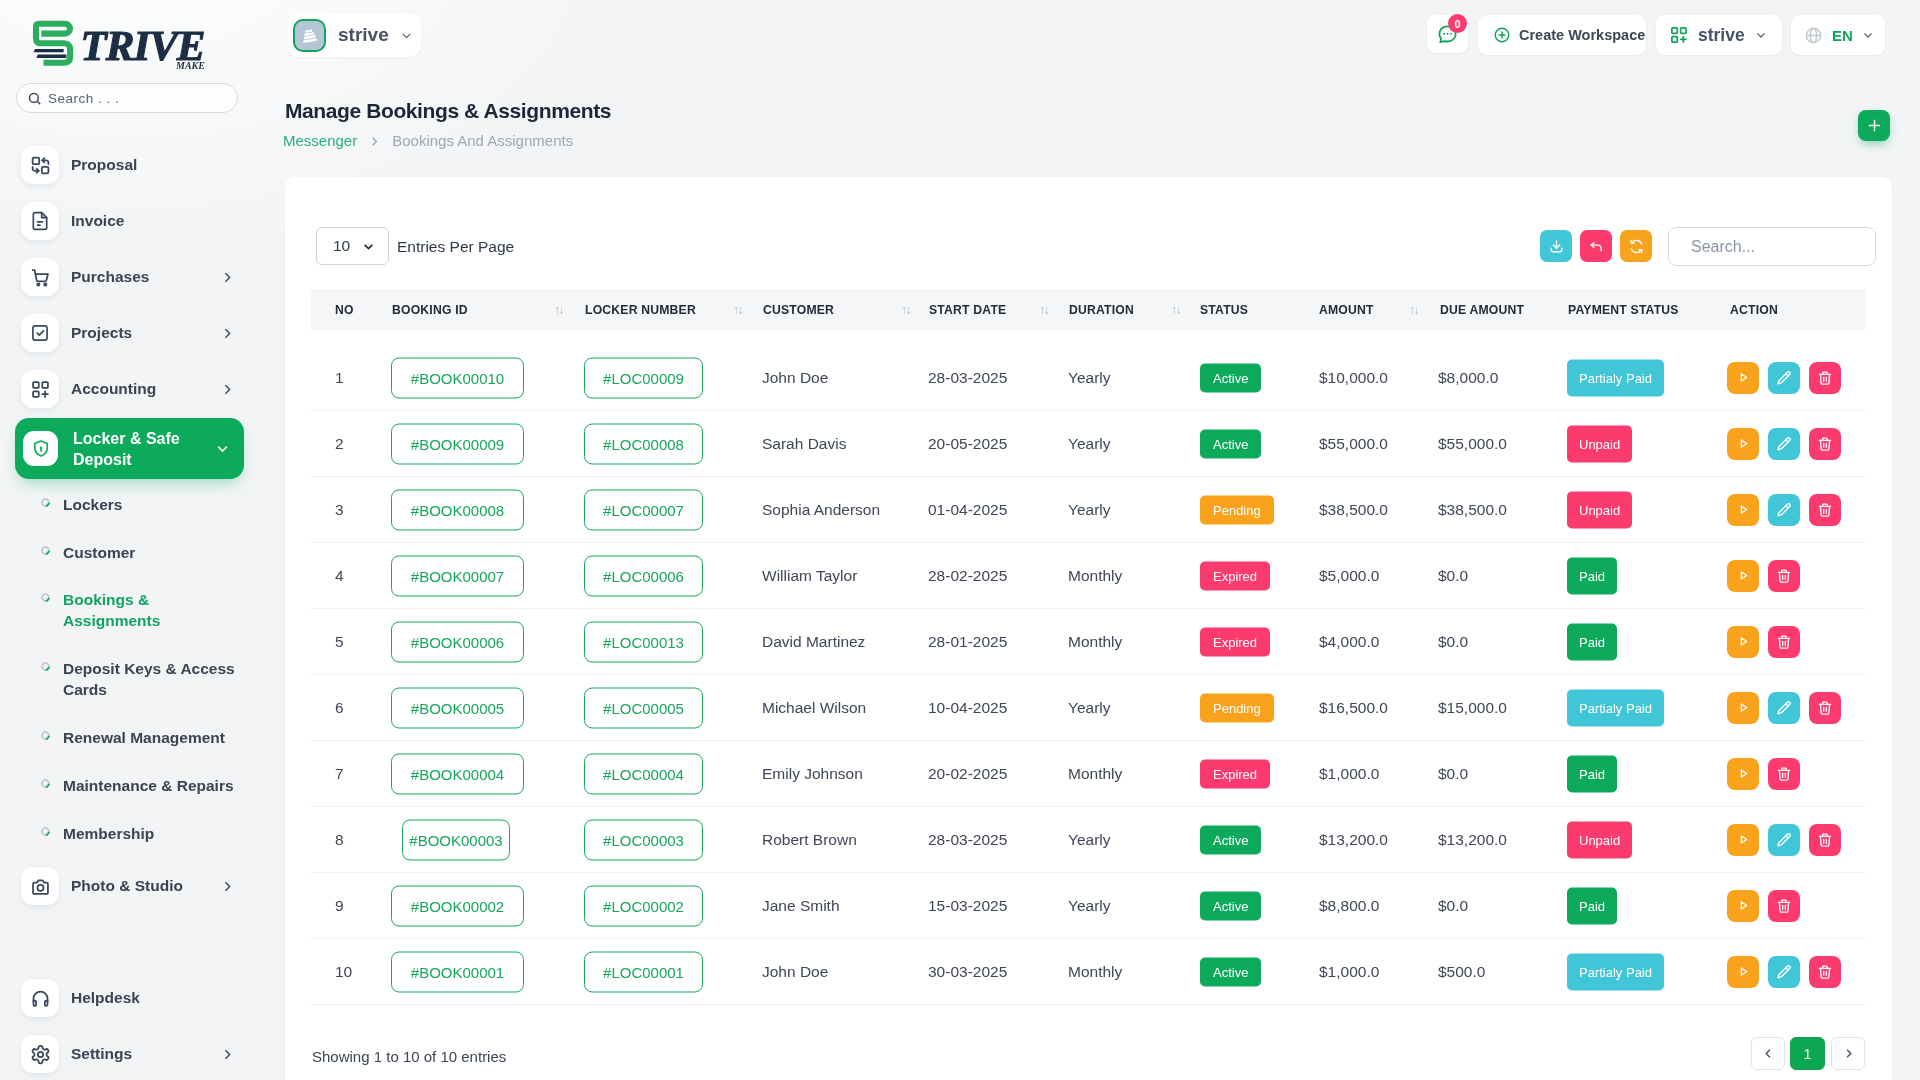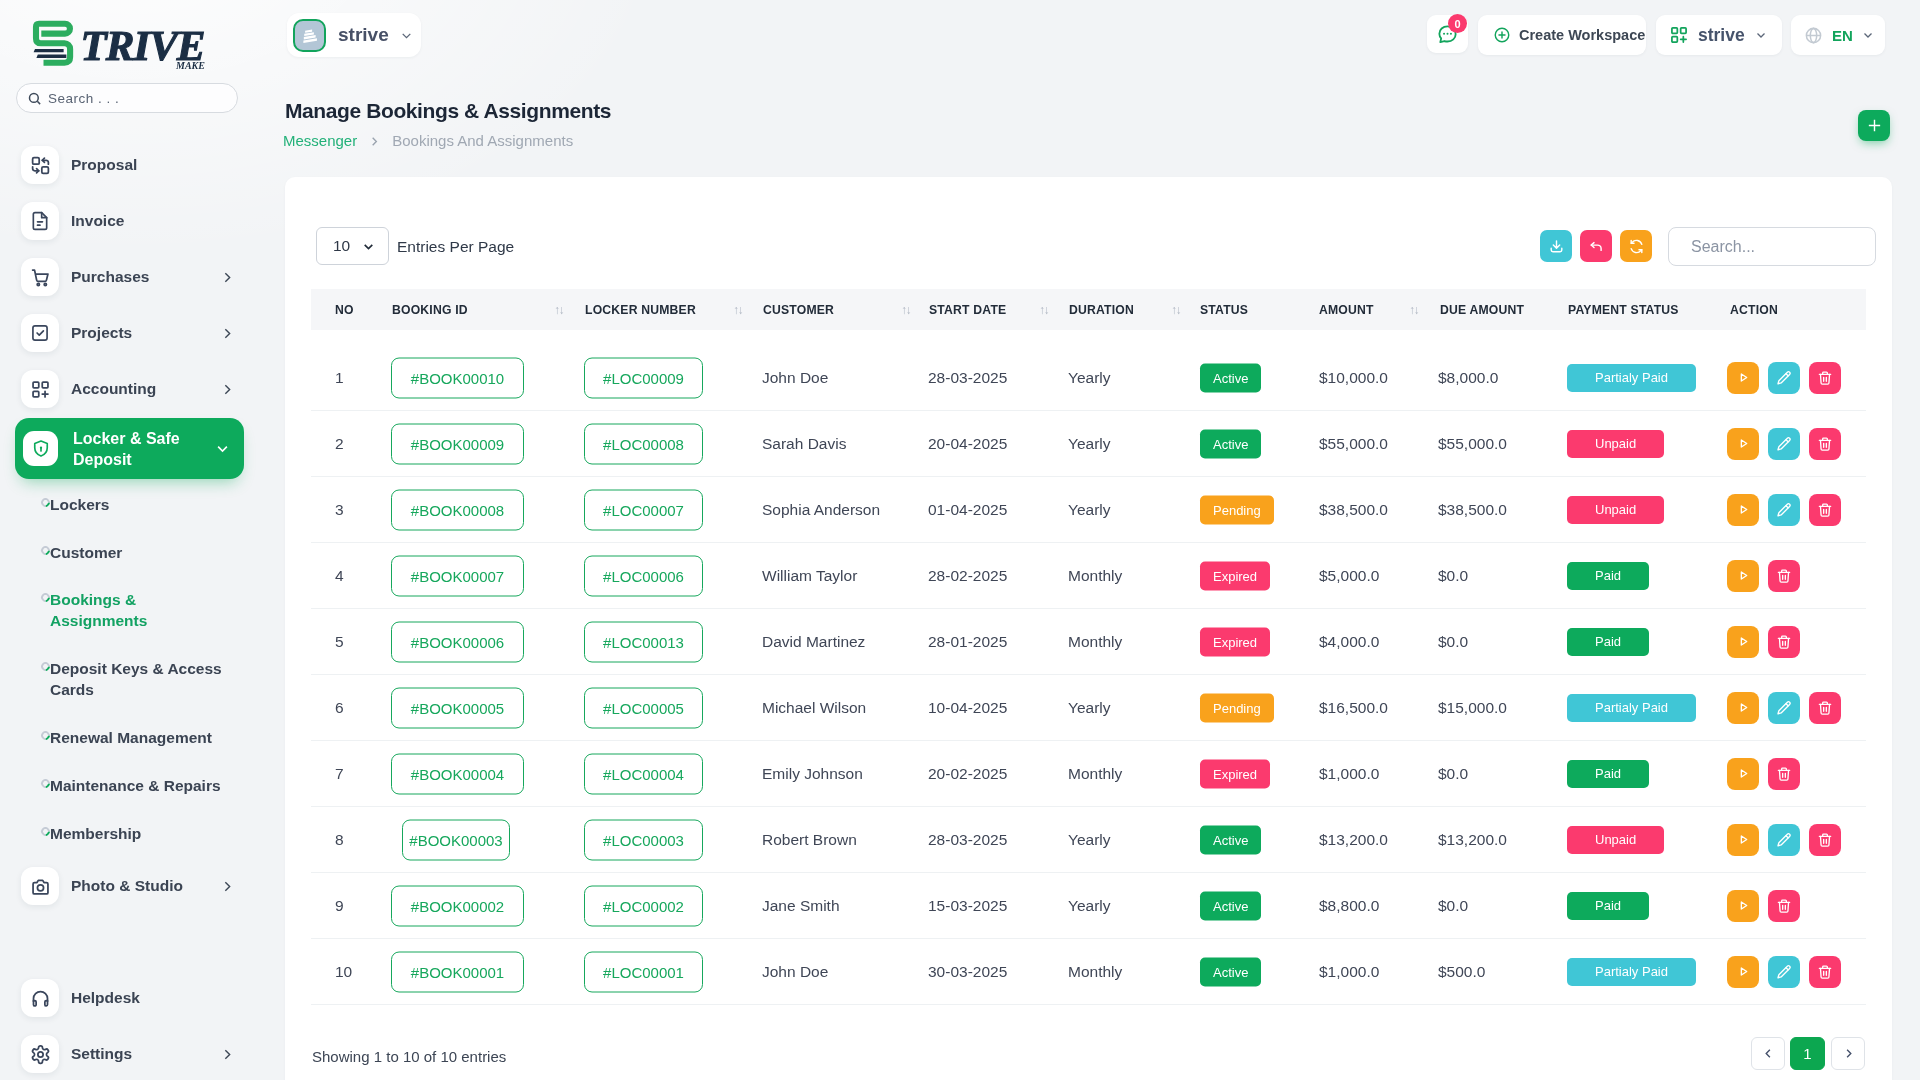--- a/index.html
+++ b/index.html
@@ -15,21 +15,21 @@
 .mi{position:absolute;left:21px;width:219px;height:38px;display:flex;align-items:center}
 .ib{width:38px;height:38px;background:#fff;border-radius:12px;box-shadow:0 2px 6px rgba(30,45,65,.08);display:flex;align-items:center;justify-content:center;color:#3a465c;flex:0 0 38px}
 .ml{font-size:15.5px;font-weight:700;color:#3b4453;margin-left:12px}
 .chev{margin-left:auto;margin-right:6px;color:#3d4856}
 .act{position:absolute;left:15px;top:418px;width:229px;height:61px;background:#0daa5c;border-radius:14px;display:flex;align-items:center;box-shadow:0 8px 16px -6px rgba(13,170,92,.45)}
 .act .aib{width:35px;height:35px;background:#fff;border-radius:11px;margin-left:8px;display:flex;align-items:center;justify-content:center;color:#0daa5c;flex:0 0 35px}
 .act .atx{color:#fff;font-size:16px;font-weight:700;line-height:21px;margin-left:15px;width:125px}
 .act .achev{margin-left:auto;margin-right:14px;color:#fff}
 .si{position:absolute;left:41px;display:flex;align-items:flex-start}
 .dot{width:9px;height:9px;border-radius:50%;border:2px solid #c5cbd5;border-bottom-color:#0caa5b;transform:rotate(-45deg);flex:0 0 9px;margin-top:4px}
-.stx{font-size:15.5px;font-weight:600;color:#3b4453;line-height:21px}
+.stx{font-size:15.5px;font-weight:600;color:#3b4453;margin-left:13px;line-height:21px}
 .si.on .dot{border-color:#c5cbd5;border-bottom-color:#0caa5b}
 .si.on .stx{color:#13a263}
 
 .wpill{position:absolute;left:287px;top:13px;width:134px;height:44px;background:#fff;border-radius:12px;display:flex;align-items:center;box-shadow:0 1px 3px rgba(25,40,60,.05)}
 .wic{width:33px;height:33px;border-radius:10px;background:#b3c6d6;border:2px solid #12a45c;margin-left:6px;display:flex;align-items:center;justify-content:center}
 .wtx{font-size:19px;font-weight:600;color:#475066;margin-left:12px}
 .tbtn{position:absolute;top:15px;height:40px;background:#fff;border-radius:9px;display:flex;align-items:center;box-shadow:0 1px 3px rgba(25,40,60,.05)}
 .badge{position:absolute;top:-1px;right:1px;width:19px;height:19px;border-radius:50%;background:#fb3a6e;color:#fff;font-size:11px;font-weight:700;display:flex;align-items:center;justify-content:center}
 
 .title{position:absolute;left:285px;top:99px;font-size:21px;letter-spacing:-.4px;font-weight:700;color:#1c2636}
@@ -43,21 +43,21 @@
 .eplabel{position:absolute;left:112px;top:61px;font-size:15.5px;color:#2f3948}
 .cbtn{position:absolute;top:53px;width:32px;height:32px;border-radius:7px;display:flex;align-items:center;justify-content:center;color:#fff}
 .csearch{position:absolute;left:1383px;top:50px;width:208px;height:39px;border:1px solid #d6dae0;border-radius:8px;background:#fff;display:flex;align-items:center;padding-left:22px;color:#8b94a3;font-size:16px}
 .thead{position:absolute;left:26px;top:112px;width:1555px;height:41px;background:#f5f6f8}
 .th{position:absolute;top:50%;transform:translateY(-50%);font-size:12.2px;font-weight:700;color:#222c39;letter-spacing:.2px;white-space:nowrap}
 .sort{position:absolute;top:50%;transform:translateY(-50%);font-size:12px;color:#b0b7c3;letter-spacing:-1.5px}
 .tr{position:absolute;left:26px;width:1555px;height:66px;border-bottom:1px solid #eef1f3}
 .td{position:absolute;top:50%;transform:translateY(-50%);font-size:15.5px;color:#3f4656;white-space:nowrap}
 .bpill{position:absolute;top:50%;transform:translateY(-50%);height:41px;border:1px solid #16a75c;border-radius:8px;color:#16a75c;font-size:15px;display:flex;align-items:center;justify-content:center}
 .st{position:absolute;left:889px;top:50%;transform:translateY(-50%);height:29px;border-radius:5px;color:#fff;font-size:13px;display:inline-flex;align-items:center;padding:0 13px;white-space:nowrap}
-.pp{position:absolute;left:1256px;top:50%;transform:translateY(-50%);height:28px;border-radius:5px;color:#fff;font-size:13px;display:inline-flex;align-items:center;padding:0 28px;white-space:nowrap}
+.pp{position:absolute;left:1256px;top:50%;transform:translateY(-50%);height:37px;border-radius:5px;color:#fff;font-size:13px;display:inline-flex;align-items:center;padding:0 12px;white-space:nowrap}
 .bg-g{background:#0daa5c}.bg-o{background:#f9a21c}.bg-r{background:#fb3a6e}.bg-t{background:#40c6d6}
 .ab{position:absolute;top:50%;transform:translateY(-50%);width:32px;height:32px;border-radius:8px;display:flex;align-items:center;justify-content:center;color:#fff}
 .shw{position:absolute;left:27px;top:871px;font-size:15px;color:#3c4554}
 .pgb{position:absolute;top:860px;height:33px;border:1px solid #dfe3e8;border-radius:6px;background:#fff;display:flex;align-items:center;justify-content:center;color:#44506a}
 .pgb.on{background:#0ca750;border-color:#0ca750;color:#fff;font-size:15px}
 </style>
 </head>
 <body>
 <div class="bgfade"></div>
 
@@ -369,21 +369,21 @@
           <path d="M18.8 6.5l-.9 13a1.8 1.8 0 0 1-1.8 1.7H7.9a1.8 1.8 0 0 1-1.8-1.7l-.9-13"></path>
           <path d="M10 11v6M14 11v6"></path>
         </svg>
       </span>
   </div>
   <div class="tr" style="top:234px">
     <span class="td" style="left:24px">2</span>
     <span class="bpill" style="left:80px;width:133px">#BOOK00009</span>
     <span class="bpill" style="left:273px;width:119px">#LOC00008</span>
     <span class="td" style="left:451px">Sarah Davis</span>
-    <span class="td" style="left:617px">20-04-2025</span>
+    <span class="td" style="left:617px">20-05-2025</span>
     <span class="td" style="left:757px">Yearly</span>
     <span class="st bg-g">Active</span>
     <span class="td" style="left:1008px">$55,000.0</span>
     <span class="td" style="left:1127px">$55,000.0</span>
     <span class="pp bg-r">Unpaid</span>
     <span class="ab bg-o" style="left:1416px">
         <svg width="13" height="13" viewBox="0 0 24 24" fill="none" stroke="#fff" stroke-width="2.4" stroke-linejoin="round">
           <path d="M8 5.5l10 6.5-10 6.5z"></path>
         </svg>
       </span>

